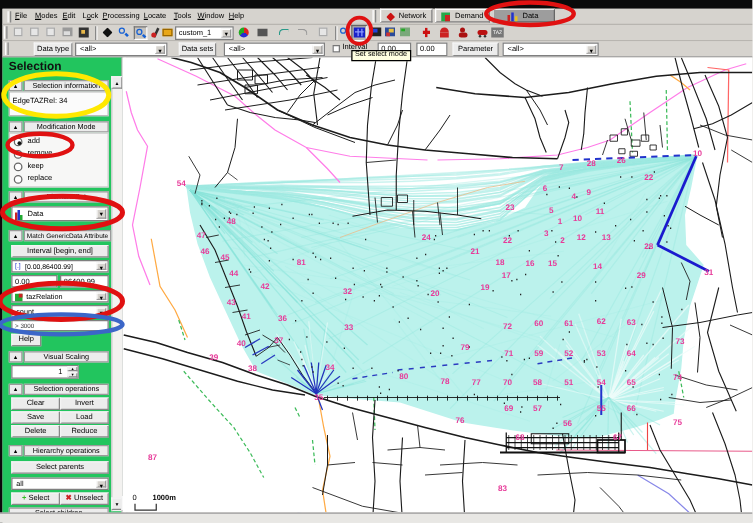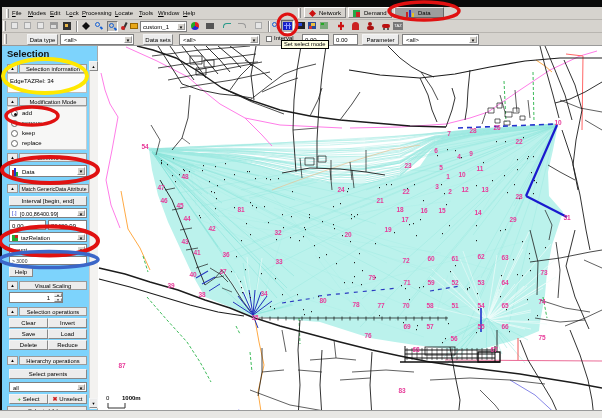--- a/index.html
+++ b/index.html
@@ -173,21 +173,21 @@
   </div>
 <div class="fld abs" style="left:333px;top:34px;width:25px;height:11px">
     <span style="position:absolute;left:2px;top:2px">0.00</span>
   </div>
 <div class="abs btn" style="left:362px;top:34px;width:37px;height:11px;line-height:10px">Parameter</div>
 <div class="combo" style="left:402px;top:34px;width:77px;height:11px">
     <span style="position:absolute;left:3px;top:2px">&lt;all&gt;</span>
     <span class="cbtn">▼</span>
   </div>
 
-<div class="abs" style="left:2px;top:46px;width:96px;height:365px;background:#7dd3fc;border-right:1px solid #aaa">
+<div class="abs" style="left:2px;top:46px;width:96px;height:365px;background:#22c55e;border-right:1px solid #aaa">
 <div class="abs" style="left:5px;top:2px;font-size:9.5px;font-weight:bold;color:#111">Selection</div>
 <div class="abs" style="left:87px;top:15px;width:9px;height:348px;background:#f3f2f0;border-left:1px solid #ccc"></div>
 <div class="abs btn" style="left:87px;top:15px;width:9px;height:10px;font-size:4px;line-height:9px">▲</div>
 <div class="abs btn" style="left:87px;top:352px;width:9px;height:10px;font-size:4px;line-height:9px">▼</div>
 <div class="uparr" style="left:5px;top:18px;height:9px;line-height:8px">▲</div>
     <div class="hdr" style="left:17px;top:18px;width:68px;height:9px;line-height:8px;font-size:5.8px">Selection information</div>
     <div class="abs" style="left:5px;top:27px;width:80px;height:20px;background:#fbfbfb;border:1px solid #bbb"></div>
     <div class="abs" style="left:8px;top:32px;font-size:6px">EdgeTAZRel: 34</div>
     <div class="uparr" style="left:5px;top:51px;height:9px;line-height:8px">▲</div>
     <div class="hdr" style="left:17px;top:51px;width:68px;height:9px;line-height:8px;font-size:5.8px">Modification Mode</div>

